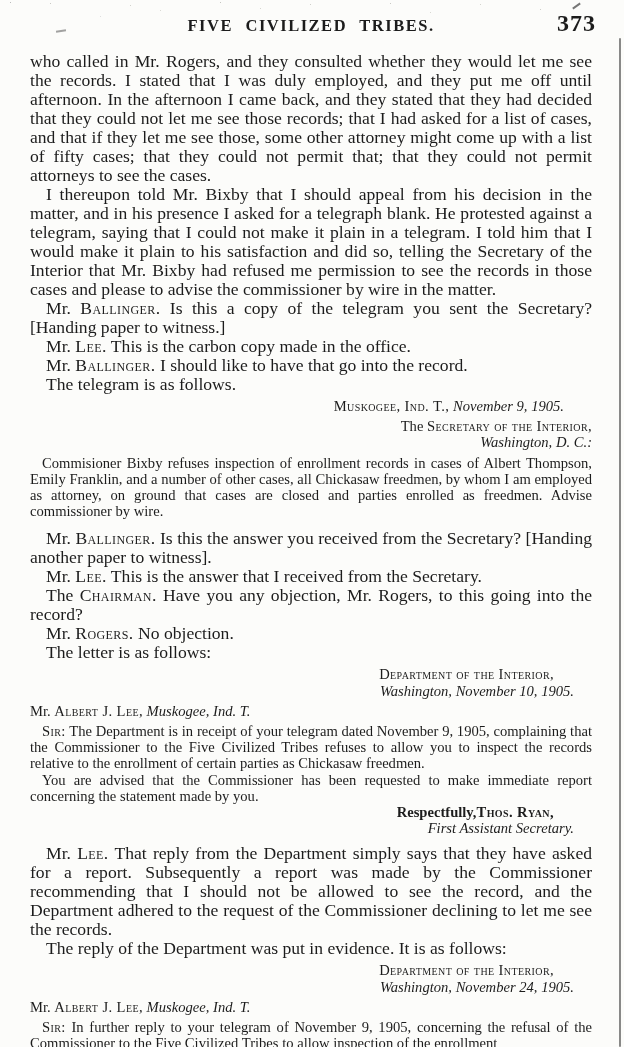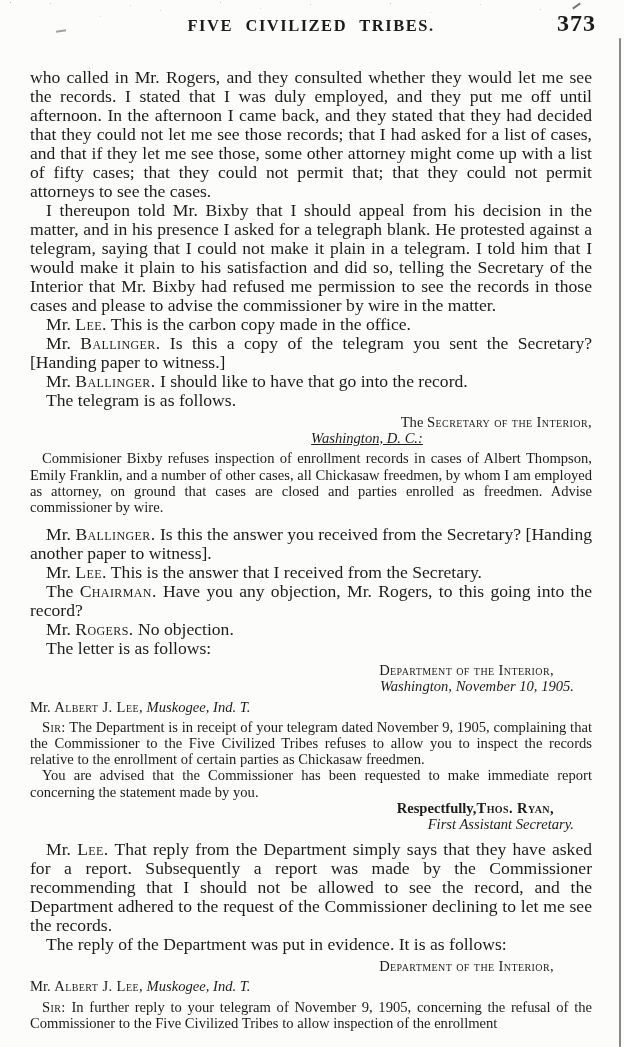--- a/index.html
+++ b/index.html
@@ -8,21 +8,21 @@
     width:624px;height:1047px;
     margin:0 auto;
     background:#fcfcfa;
     color:#1c1c1c;
     font-family:"Liberation Serif","DejaVu Serif",serif;
     overflow:hidden;
     box-sizing:border-box;
     padding:10px 32px 0 30px;
   }
   
-  .runhead{position:relative;height:30px;margin-bottom:28px;}
+  .runhead{position:relative;height:30px;margin-bottom:12px;}
   .runtitle{
     position:absolute;left:0;right:0;top:6px;
     text-align:center;
     font-weight:bold;font-size:16.5px;
     letter-spacing:1.5px;word-spacing:7px;
   }
   .pagenum{
     position:absolute;right:-4px;top:0;
     font-weight:bold;font-size:24px;letter-spacing:1px;
   }
@@ -76,27 +76,28 @@
 
   <div class="runhead">
     <div class="runtitle">FIVE CIVILIZED TRIBES.</div>
     <div class="pagenum">373</div>
   </div>
 
   <p class="body">who called in Mr. Rogers, and they consulted whether they would let me see the records. I stated that I was duly employed, and they put me off until afternoon. In the afternoon I came back, and they stated that they had decided that they could not let me see those records; that I had asked for a list of cases, and that if they let me see those, some other attorney might come up with a list of fifty cases; that they could not permit that; that they could not permit attorneys to see the cases.</p>
 
   <p class="body ind">I thereupon told Mr. Bixby that I should appeal from his decision in the matter, and in his presence I asked for a telegraph blank. He protested against a telegram, saying that I could not make it plain in a telegram. I told him that I would make it plain to his satisfaction and did so, telling the Secretary of the Interior that Mr. Bixby had refused me permission to see the records in those cases and please to advise the commissioner by wire in the matter.</p>
 
+  <p class="body ind"><span>Mr.</span> <span class="sc">Ballinger.</span> <span>Is this a copy of the telegram you sent the Secretary? [Handing paper to witness.]</span></p>
   <p class="body ind"><span>Mr.</span> <span class="sc">Lee.</span> <span>This is the carbon copy made in the office.</span></p>
-  <p class="body ind"><span>Mr.</span> <span class="sc">Ballinger.</span> <span>Is this a copy of the telegram you sent the Secretary? [Handing paper to witness.]</span></p>
   <p class="body ind"><span>Mr.</span> <span class="sc">Ballinger.</span> <span>I should like to have that go into the record.</span></p>
   <p class="body ind">The telegram is as follows.</p>
 
+  <p class="small right pr28 mt4"><span class="sc">Muskogee, Ind. T.,</span> <span class="it">November 9, 1905.</span></p>
   <p class="small mt4" style="text-align:right;"><span>The</span> <span class="sc">Secretary of the Interior,</span></p>
-  <p class="small it" style="text-align:center;padding-left:112px;text-decoration:underline;">Washington, D. C.:</p>
+  <p class="small it" style="text-align:right;padding-left:112px;">Washington, D. C.:</p>
   <p class="small ind-sm mt4">Commisioner Bixby refuses inspection of enrollment records in cases of Albert Thompson, Emily Franklin, and a number of other cases, all Chickasaw freedmen, by whom I am employed as attorney, on ground that cases are closed and parties enrolled as freedmen. Advise commissioner by wire.</p>
 
   <p class="body ind mt10"><span>Mr.</span> <span class="sc">Ballinger.</span> <span>Is this the answer you received from the Secretary? [Handing another paper to witness].</span></p>
   <p class="body ind"><span>Mr.</span> <span class="sc">Lee.</span> <span>This is the answer that I received from the Secretary.</span></p>
   <p class="body ind"><span>The</span> <span class="sc">Chairman.</span> <span>Have you any objection, Mr. Rogers, to this going into the record?</span></p>
   <p class="body ind"><span>Mr.</span> <span class="sc">Rogers.</span> <span>No objection.</span></p>
   <p class="body ind">The letter is as follows:</p>
 
   <p class="small right pr38 mt4"><span class="sc">Department of the Interior,</span></p>
   <p class="small right pr18 it">Washington, November 10, 1905.</p>
@@ -106,16 +107,17 @@
   <div class="small closing-row">
     <span class="closing-left">Respectfully,</span>
     <span class="sc pr38">Thos. Ryan,</span>
   </div>
   <p class="small right pr18 it">First Assistant Secretary.</p>
 
   <p class="body ind mt8"><span>Mr.</span> <span class="sc">Lee.</span> <span>That reply from the Department simply says that they have asked for a report. Subsequently a report was made by the Commissioner recommending that I should not be allowed to see the record, and the Department adhered to the request of the Commissioner declining to let me see the records.</span></p>
   <p class="body ind">The reply of the Department was put in evidence. It is as follows:</p>
 
   <p class="small right pr38 mt4"><span class="sc">Department of the Interior,</span></p>
+  <p class="small right pr18 it">Washington, November 24, 1905.</p>
   <p class="small mt4" style="text-align:left;"><span>Mr.</span> <span class="sc">Albert J. Lee,</span> <span class="it">Muskogee, Ind. T.</span></p>
   <p class="small ind-sm mt4"><span class="sc">Sir:</span> <span>In further reply to your telegram of November 9, 1905, concerning the refusal of the Commissioner to the Five Civilized Tribes to allow inspection of the enrollment</span></p>
 
 </div>
 
 </body></html>

